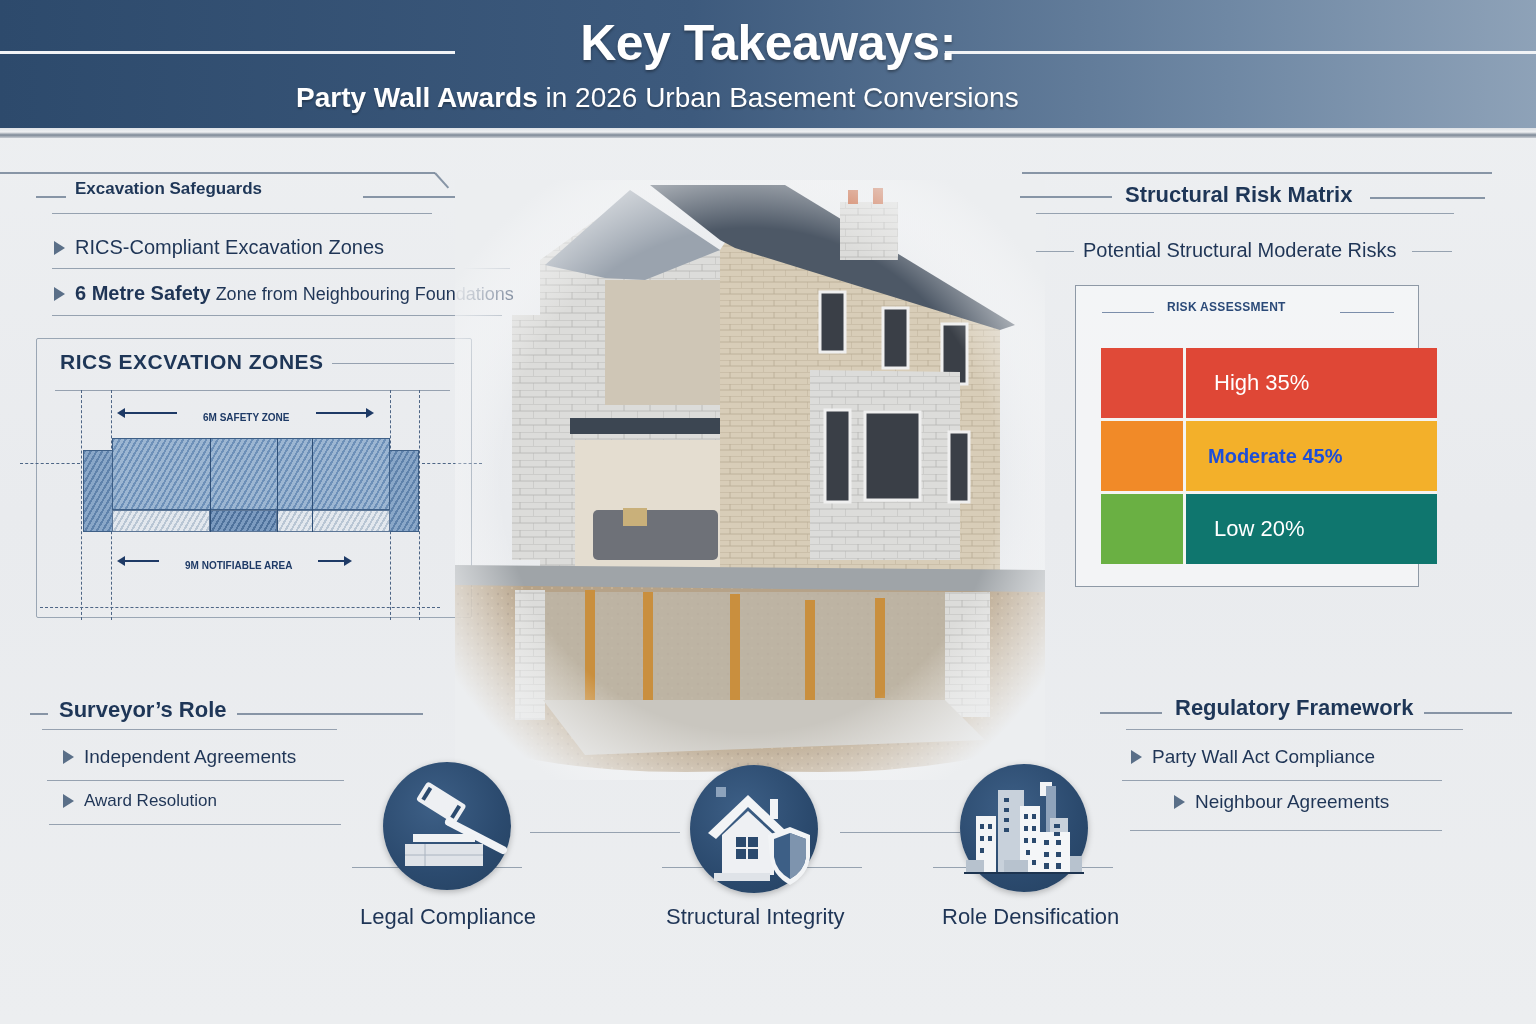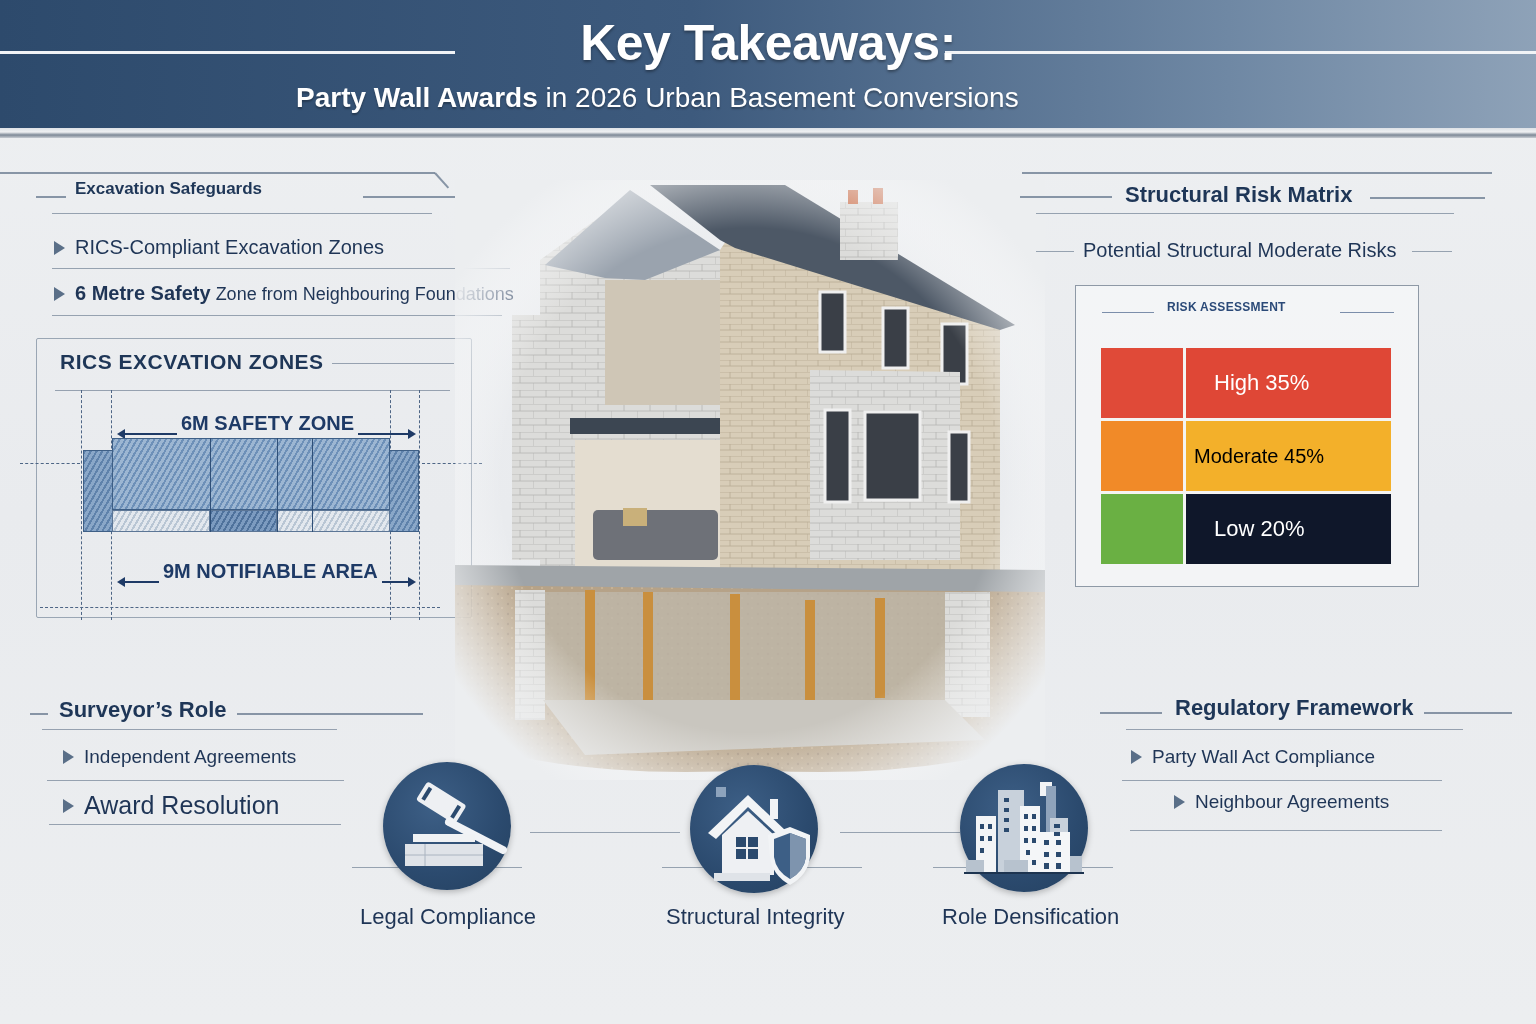--- a/index.html
+++ b/index.html
@@ -52,22 +52,22 @@
   
   .bp-box {
     position: absolute; left: 36px; top: 338px; width: 436px; height: 280px;
     border: 1px solid #9aa6b4; border-radius: 2px;
   }
   .bp-title {
     position: absolute; left: 60px; top: 350px; font-size: 21px; font-weight: bold;
     color: #1e3657; letter-spacing: 0.5px;
   }
   .bp-dim {
-    position: absolute; font-size: 20px; font-weight: bold; color: #1e3a66; white-space: nowrap;
-    display: flex; align-items: flex-end; gap: 4px;
+    position: absolute; font-size: 10px; font-weight: bold; color: #1e3a66; white-space: nowrap;
+    display: flex; align-items: flex-start; gap: 26px;
   }
   .arrow { display: inline-block; height: 2px; background: #1e3a66; position: relative; }
   .arrow.left::before {
     content: ""; position: absolute; left: -2px; top: -4px;
     border-top: 5px solid transparent; border-bottom: 5px solid transparent; border-right: 8px solid #1e3a66;
   }
   .arrow.right::after {
     content: ""; position: absolute; right: -2px; top: -4px;
     border-top: 5px solid transparent; border-bottom: 5px solid transparent; border-left: 8px solid #1e3a66;
   }
@@ -92,21 +92,21 @@
 
   
   .risk-frame {
     position: absolute; left: 1075px; top: 285px; width: 344px; height: 302px;
     border: 1px solid #8e99a6; background: rgba(247,248,250,0.7);
   }
   .risk-title {
     position: absolute; left: 1167px; top: 300px; font-size: 12px; font-weight: bold; color: #2b4a78; letter-spacing: 0.3px;
   }
   .risk-grid {
-    position: absolute; left: 1101px; top: 348px; width: 290px; height: 216px;
+    position: absolute; left: 1101px; top: 348px; width: 336px; height: 216px;
     display: grid; grid-template-columns: 82px 1fr; grid-template-rows: repeat(3, 1fr); gap: 3px;
     background: #f4f4f2; padding: 0;
   }
   .risk-cell { display: flex; align-items: center; justify-content: center; font-size: 22px; }
   .risk-cell.label { justify-content: flex-start; padding-left: 28px; }
 
   
   .house { position: absolute; left: 455px; top: 180px; width: 590px; height: 600px; }
 
   
@@ -268,37 +268,37 @@
 
   <div class="risk-frame"></div>
   <div class="hline thin" style="left:1102px;top:312px;width:52px;background:#2b4a78;"></div>
   <div class="risk-title">RISK ASSESSMENT</div>
   <div class="hline thin" style="left:1340px;top:312px;width:54px;background:#2b4a78;"></div>
 
   <div class="risk-grid">
     <div class="risk-cell" style="background:#e04a38;"></div>
     <div class="risk-cell label" style="background:#df4736;color:#ffffff;">High 35%</div>
     <div class="risk-cell" style="background:#f18a28;"></div>
-    <div class="risk-cell label" style="background:#f3b02a;color:#000000;font-weight:normal;font-size:20px;padding-left:8px;">Moderate 45%</div>
+    <div class="risk-cell label" style="background:#f3b02a;color:#1d4ed8;font-weight:bold;font-size:20px;padding-left:22px;">Moderate 45%</div>
     <div class="risk-cell" style="background:#6ab043;"></div>
-    <div class="risk-cell label" style="background:#0f172a;color:#ffffff;">Low 20%</div>
+    <div class="risk-cell label" style="background:#0f766e;color:#ffffff;">Low 20%</div>
   </div>
 </div>
 
 <div>
   <div class="hline" style="left:30px;top:713px;width:18px;"></div>
   <div class="sec-head" style="left:59px;top:697px;font-size:22px;">Surveyor’s Role</div>
   <div class="hline" style="left:237px;top:713px;width:186px;"></div>
   <div class="hline thin" style="left:42px;top:729px;width:295px;"></div>
   <div class="bullet" style="left:63px;top:746px;font-size:19px;">
     <span class="tri"></span>
     <span>Independent Agreements</span>
   </div>
   <div class="hline thin" style="left:47px;top:780px;width:297px;"></div>
-  <div class="bullet" style="left:63px;top:791px;font-size:25px;">
+  <div class="bullet" style="left:63px;top:791px;font-size:17px;">
     <span class="tri"></span>
     <span>Award Resolution</span>
   </div>
   <div class="hline thin" style="left:49px;top:824px;width:292px;"></div>
 </div>
 
 <div>
   <div class="hline" style="left:1100px;top:712px;width:62px;"></div>
   <div class="sec-head" style="left:1175px;top:695px;font-size:22px;">Regulatory Framework</div>
   <div class="hline" style="left:1424px;top:712px;width:88px;"></div>

